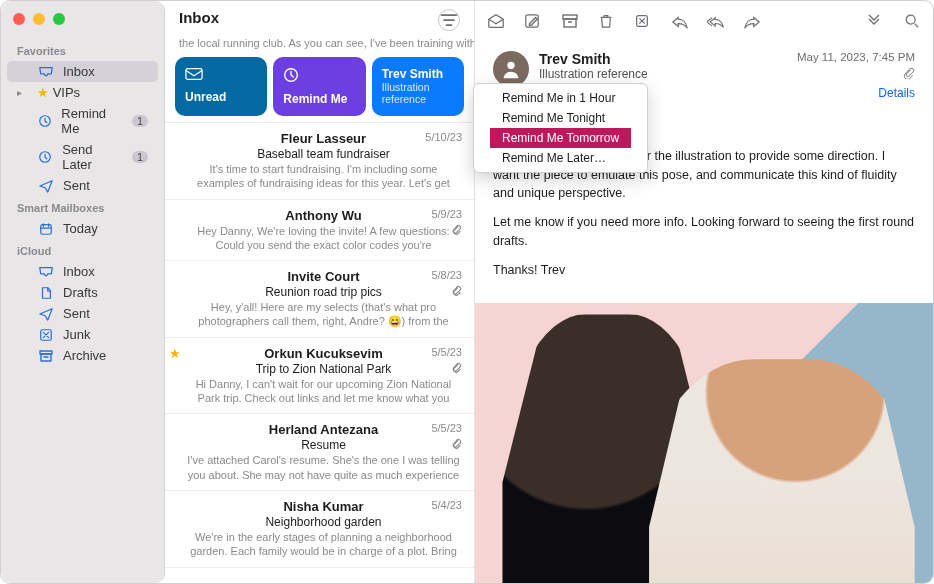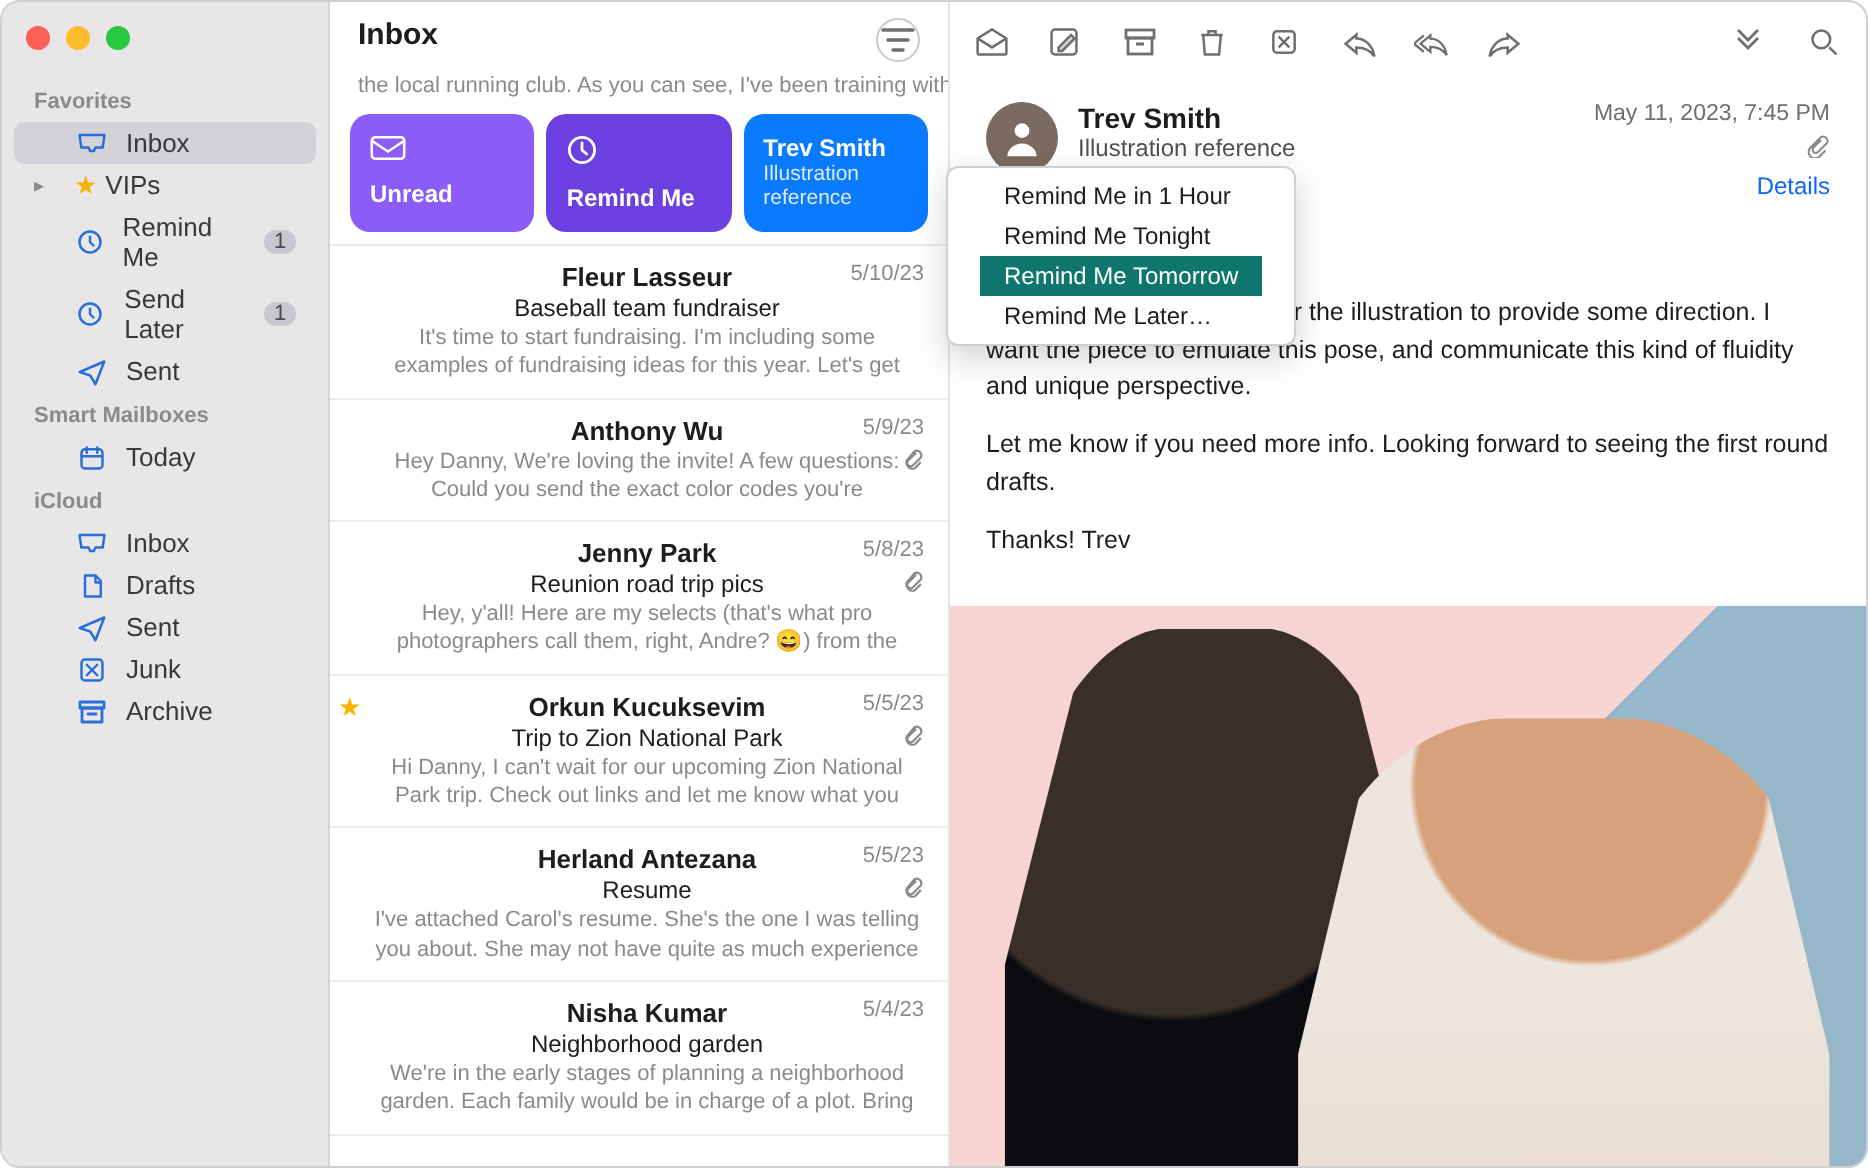--- a/index.html
+++ b/index.html
@@ -20,20 +20,21 @@
     height: 100%;
   }
   
   .sidebar {
     width: 164px;
     background: #e9e6e8;
     border-right: 1px solid #d8d5d7;
     padding: 8px 0 0 0;
     display: flex;
     flex-direction: column;
+    border-radius: 10px;
   }
   .traffic {
     display: flex;
     gap: 8px;
     padding: 4px 12px 14px 12px;
   }
   .traffic span {
     width: 12px; height: 12px;
     border-radius: 50%;
     display: inline-block;
@@ -131,21 +132,21 @@
   }
   .tile {
     flex: 1;
     border-radius: 10px;
     color: #fff;
     padding: 10px 10px;
     min-height: 58px;
     font-size: 12px;
     position: relative;
   }
-  .tile.unread { background: #8b5cf6; }
+  .tile.unread { background: #0369a1; }
   .tile.remind { background: #6b3fe0; }
   .tile.sel    { background: #0a7aff; }
   .tile .t-icon { font-size: 14px; display: block; margin-bottom: 6px; }
   .tile .t-label { font-weight: 600; }
   .tile.sel .t-label { font-weight: 700; }
   .tile.sel .t-sub { font-size: 10.5px; opacity: .85; }
   
   .menu {
     position: absolute;
     left: 308px;
@@ -158,21 +159,21 @@
     min-width: 122px;
     z-index: 50;
     padding: 4px 16px;
   }
   .menu-item {
     font-size: 12px;
     padding: 3px 12px;
     white-space: nowrap;
   }
   .menu-item.sel {
-    background: #0f766e;
+    background: #be185d;
     color: #fff;
   }
   
   .msg-list {
     overflow-y: auto;
     flex: 1;
     border-top: 1px solid #ebebeb;
   }
   .msg {
     padding: 8px 14px 8px 22px;
@@ -470,21 +471,21 @@
         </div>
         <div class="msg">
           <div class="from">Anthony Wu</div>
           <div class="date">5/9/23</div>
           <div class="att"><svg viewBox="0 0 14 14" width="11" height="11" fill="none" stroke="#8a8a8e" stroke-width="1.4">
               <path d="M9 3l-5 5a2 2 0 0 0 3 3l5-5a3 3 0 0 0-4-4L3 8a4 4 0 0 0 5 5l4-4"></path>
             </svg></div>
           <div class="snippet">Hey Danny, We're loving the invite! A few questions: Could you send the exact color codes you're proposing? We'd like to see…</div>
         </div>
         <div class="msg">
-          <div class="from">Jenny Park</div>
+          <div class="from">Invite Court</div>
           <div class="date">5/8/23</div>
           <div class="att"><svg viewBox="0 0 14 14" width="11" height="11" fill="none" stroke="#8a8a8e" stroke-width="1.4">
               <path d="M9 3l-5 5a2 2 0 0 0 3 3l5-5a3 3 0 0 0-4-4L3 8a4 4 0 0 0 5 5l4-4"></path>
             </svg></div>
           <div class="subj">Reunion road trip pics</div>
           <div class="snippet">Hey, y'all! Here are my selects (that's what pro photographers call them, right, Andre? 😄) from the photos I took over the pa…</div>
         </div>
         <div class="msg">
           <span class="gutter-star">★</span>
           <div class="from">Orkun Kucuksevim</div>

